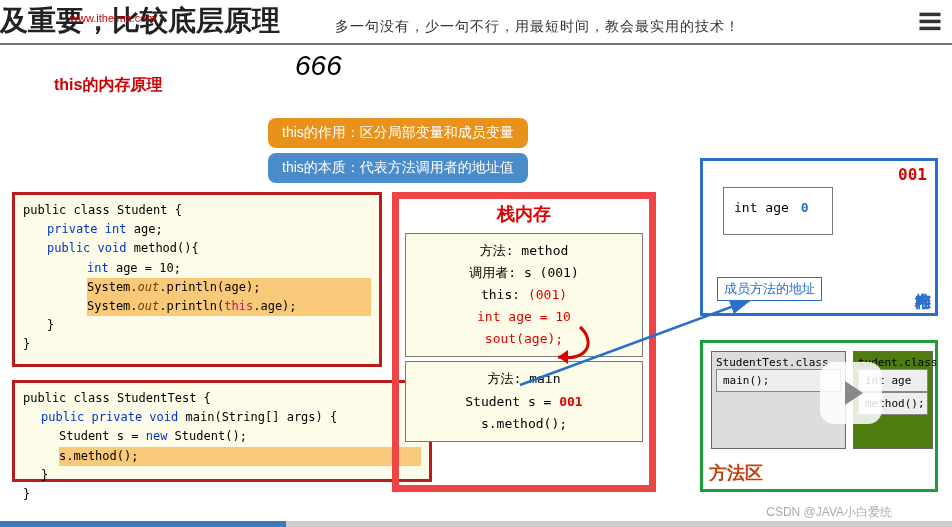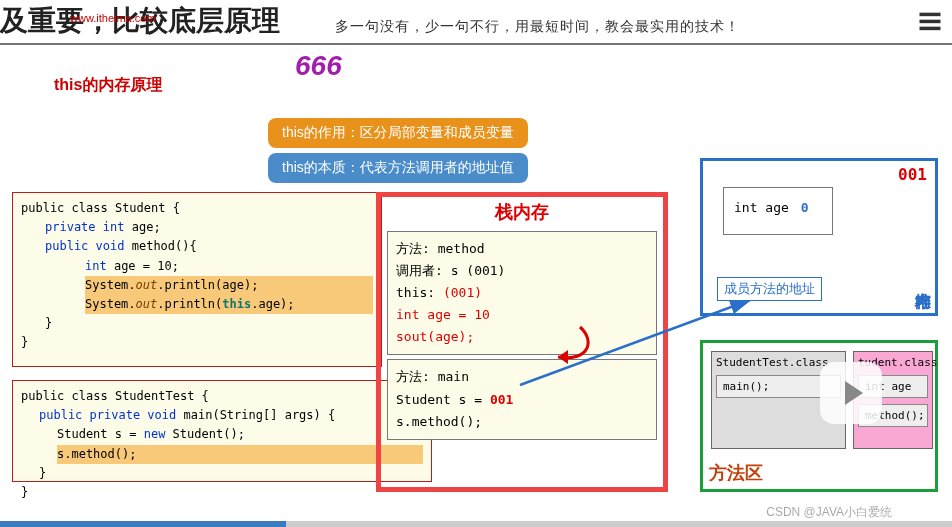--- a/index.html
+++ b/index.html
@@ -2,47 +2,47 @@
 <html><head>
 <meta charset="utf-8">
 <style>
 * { box-sizing: border-box; margin: 0; padding: 0; }
 body { font-family: "Microsoft YaHei", sans-serif; width: 952px; height: 527px; background: #fff; position: relative; overflow: hidden; }
 .header { position: absolute; top: 0; left: 0; right: 0; height: 45px; border-bottom: 2px solid #737373; padding-left: 24px; }
 .header-title { position: absolute; left: 0; top: 2px; font-size: 28px; font-weight: bold; color: #222; }
 .header-url { position: absolute; left: 70px; top: 12px; font-size: 11px; color: #c00; }
 .header-slogan { position: absolute; left: 335px; top: 18px; font-size: 14px; color: #333; letter-spacing: 1px; }
 .header-icon { position: absolute; right: 8px; top: 8px; width: 28px; height: 28px; }
-.sixsix { position: absolute; left: 295px; top: 50px; font-size: 28px; font-weight: bold; color: #a21caf; font-style: italic; }
+.sixsix { position: absolute; left: 295px; top: 50px; font-size: 28px; font-weight: normal; color: #000000; font-style: italic; }
 .section-title { position: absolute; left: 54px; top: 75px; font-size: 16px; font-weight: bold; color: #c00; }
 .tag { position: absolute; color: #fff; padding: 6px 14px; border-radius: 8px; font-size: 14px; }
 .tag-orange { background: #e8911b; left: 268px; top: 118px; }
 .tag-blue { background: #4a8cc9; left: 268px; top: 153px; }
-.code-box { position: absolute; background: #fcfce8; border: 1px solid #b91c1c; font-family: Consolas, monospace; font-size: 12px; padding: 6px 8px; line-height: 1.6; }
+.code-box { position: absolute; background: #fcfce8; border: 3px solid #b91c1c; font-family: Consolas, monospace; font-size: 12px; padding: 6px 8px; line-height: 1.6; }
 .code1 { left: 12px; top: 192px; width: 370px; height: 175px; }
 .code2 { left: 12px; top: 380px; width: 420px; height: 102px; }
 .hl { background: #f9c97a; display: inline-block; width: 100%; }
 .kw { color: #0033cc; }
 .kw2 { color: #7a3e00; font-style: italic; }
-.kw3 { color: #0f766e; font-weight: bold; }
-.stack { position: absolute; left: 376px; top: 192px; width: 292px; height: 300px; border: 5px solid #ef4444; }
+.kw3 { color: #be185d; }
+.stack { position: absolute; left: 392px; top: 192px; width: 264px; height: 300px; border: 7px solid #ef4444; }
 .stack-title { color: #d00; font-size: 18px; font-weight: bold; text-align: center; padding: 3px 0; }
-.stack-box { margin: 4px 6px; border: 1px solid #777; background: #fcfce8; font-family: Consolas, monospace; font-size: 13px; padding: 6px 8px; line-height: 1.7; }
+.stack-box { margin: 4px 6px; border: 1px solid #777; background: #fcfce8; font-family: Consolas, monospace; font-size: 13px; padding: 6px 8px; line-height: 1.7; text-align: center; }
 .red-txt { color: #d00; font-family: Consolas, monospace; }
 .heap { position: absolute; left: 700px; top: 158px; width: 238px; height: 158px; border: 3px solid #2a6fc9; }
 .heap-addr { position: absolute; right: 8px; top: 4px; color: #d00; font-weight: bold; font-family: Consolas, monospace; }
 .obj-box { position: absolute; left: 20px; top: 26px; width: 110px; height: 48px; border: 1px solid #777; padding: 12px 10px; font-family: Consolas, monospace; font-size: 13px; }
 .obj-val { color: #2a6fc9; font-weight: bold; margin-left: 12px; }
 .heap-methaddr { position: absolute; left: 14px; top: 116px; font-size: 13px; color: #2a6fc9; border: 1px solid #2a6fc9; padding: 2px 6px; }
 .heap-label-side { position: absolute; left: 912px; top: 280px; font-size: 16px; font-weight: bold; color: #2a6fc9; writing-mode: vertical-rl; }
 .method-area { position: absolute; left: 700px; top: 340px; width: 238px; height: 152px; border: 3px solid #1a9e3a; }
 .ma-box { position: absolute; background: #ddd; border: 1px solid #666; font-family: Consolas, monospace; font-size: 11px; padding: 4px; }
 .ma1 { left: 8px; top: 8px; width: 135px; height: 98px; }
-.ma2 { left: 150px; top: 8px; width: 80px; height: 98px; background:#f9a8d4; }
-.ma-inner { background: #eee; border: 1px solid #888; padding: 4px 6px; margin-top: 6px; font-size: 11px; }
+.ma2 { left: 150px; top: 8px; width: 80px; height: 98px; background:#4d7c0f; }
+.ma-inner { background: #eee; border: 1px solid #888; padding: 4px 6px; font-size: 11px; }
 .ma-label { position: absolute; left: 6px; bottom: 4px; font-size: 18px; font-weight: bold; color: #c2410c; }
 .play-overlay { position: absolute; left: 820px; top: 362px; width: 62px; height: 62px; background: rgba(255,255,255,0.85); border-radius: 14px; display:flex; align-items:center; justify-content:center; }
 .play-overlay::after { content:''; border-left: 18px solid #888; border-top: 12px solid transparent; border-bottom: 12px solid transparent; margin-left:5px; }
 .watermark { position: absolute; right: 60px; bottom: 6px; font-size: 12px; color: rgba(0,0,0,0.35); }
 .bottom-bar { position:absolute; left:0; bottom:0; width:100%; height:6px; background:linear-gradient(to right,#3a7bbf 30%,#ccc 30%); }
 .arrow { position:absolute; pointer-events:none; }
 </style>
 </head>
 <body>
 

